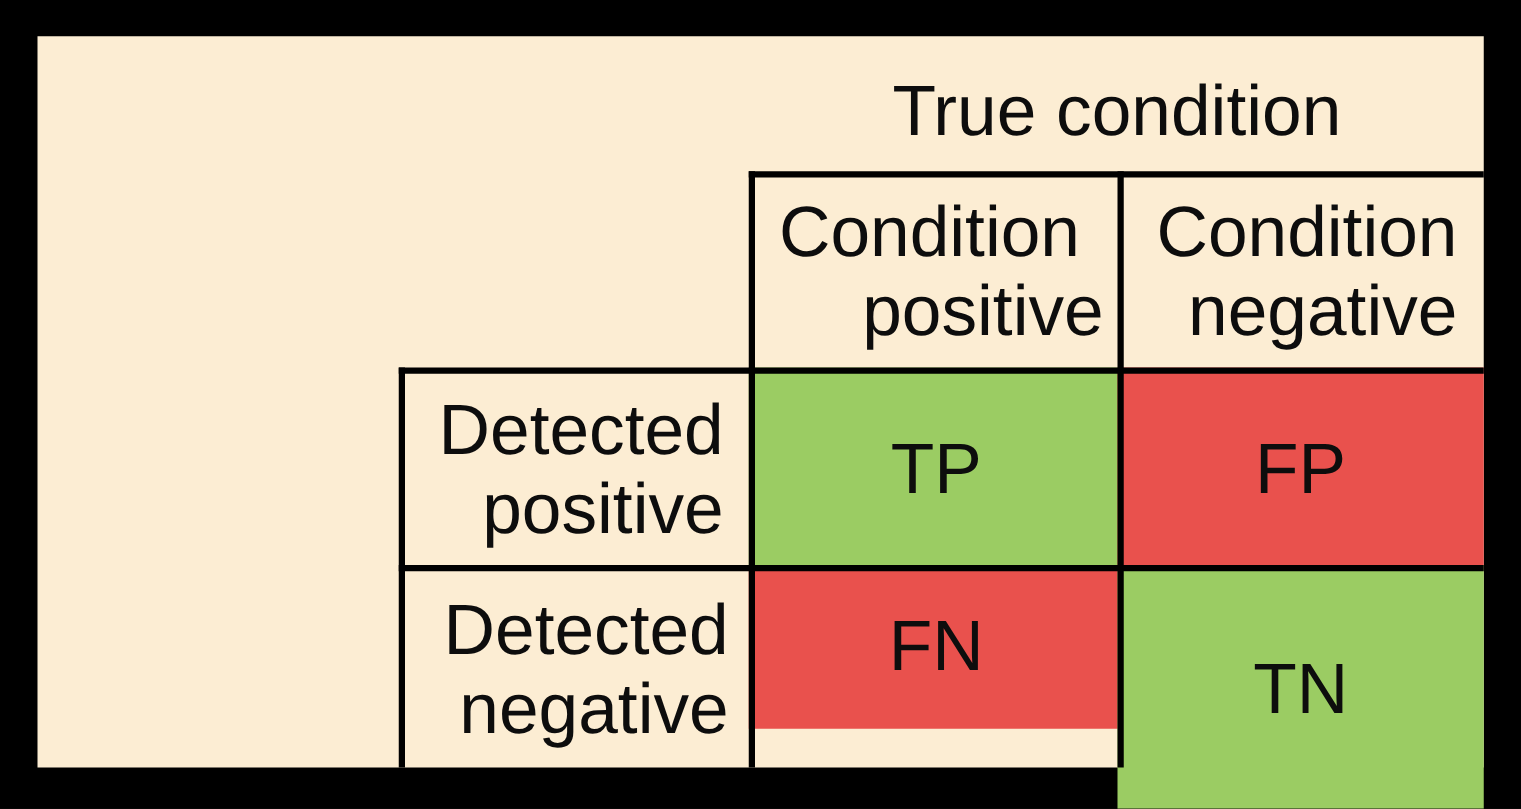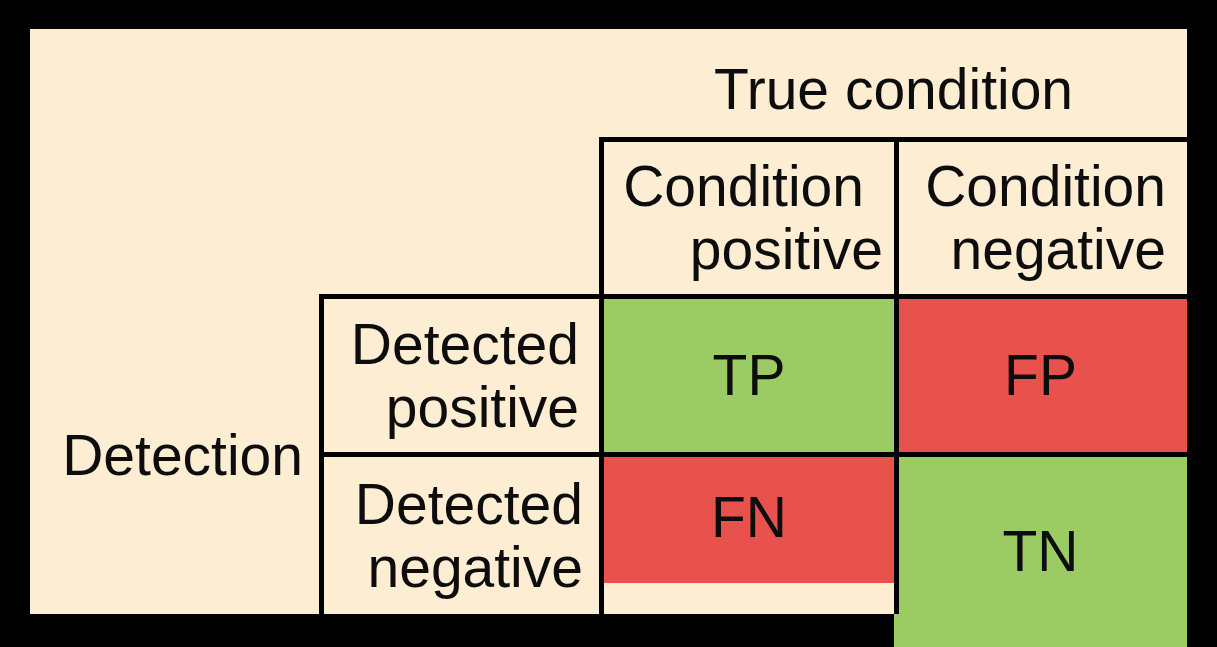--- a/index.html
+++ b/index.html
@@ -110,18 +110,15 @@
 
     <div class="txt hdr" style="left:294px; top:270px; width:275px; height:153px; padding-right:20px;">
       <div>Detected</div>
       <div>positive</div>
     </div>
     <div class="txt hdr" style="left:294px; top:428px; width:275px; height:157px; padding-right:16px;">
       <div>Detected</div>
       <div>negative</div>
     </div>
 
-    <div class="txt side-label" style="left:0; top:346px; width:289px; height:160px; padding-right:16px;">
-      <span>Detection</span>
-    </div>
 
   </div>
 </div>
 
 </body></html>

